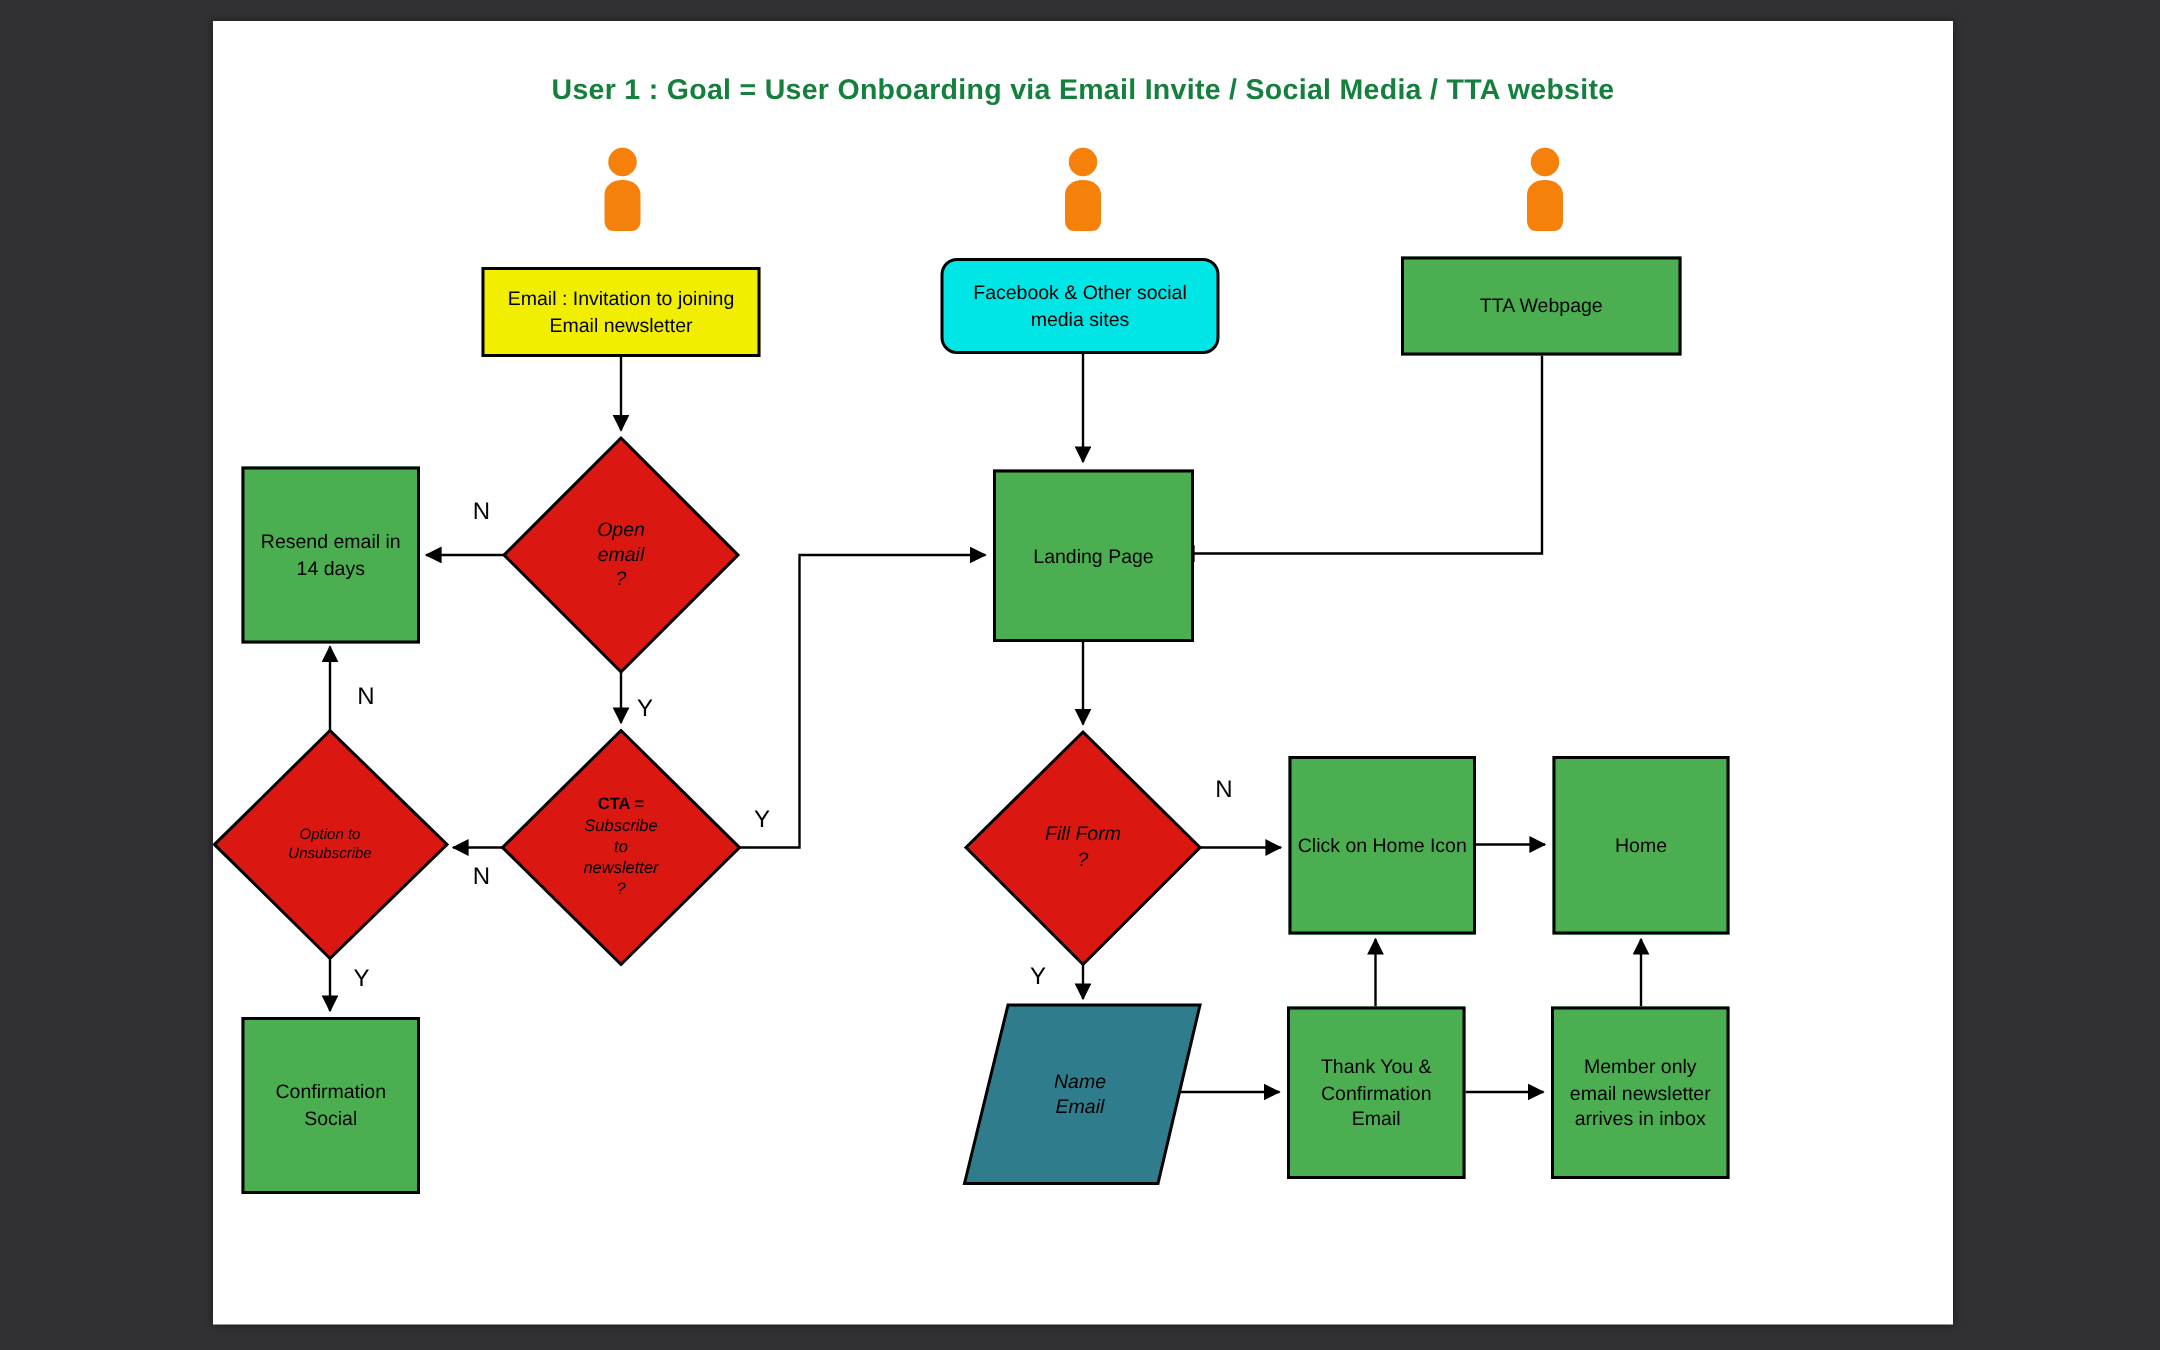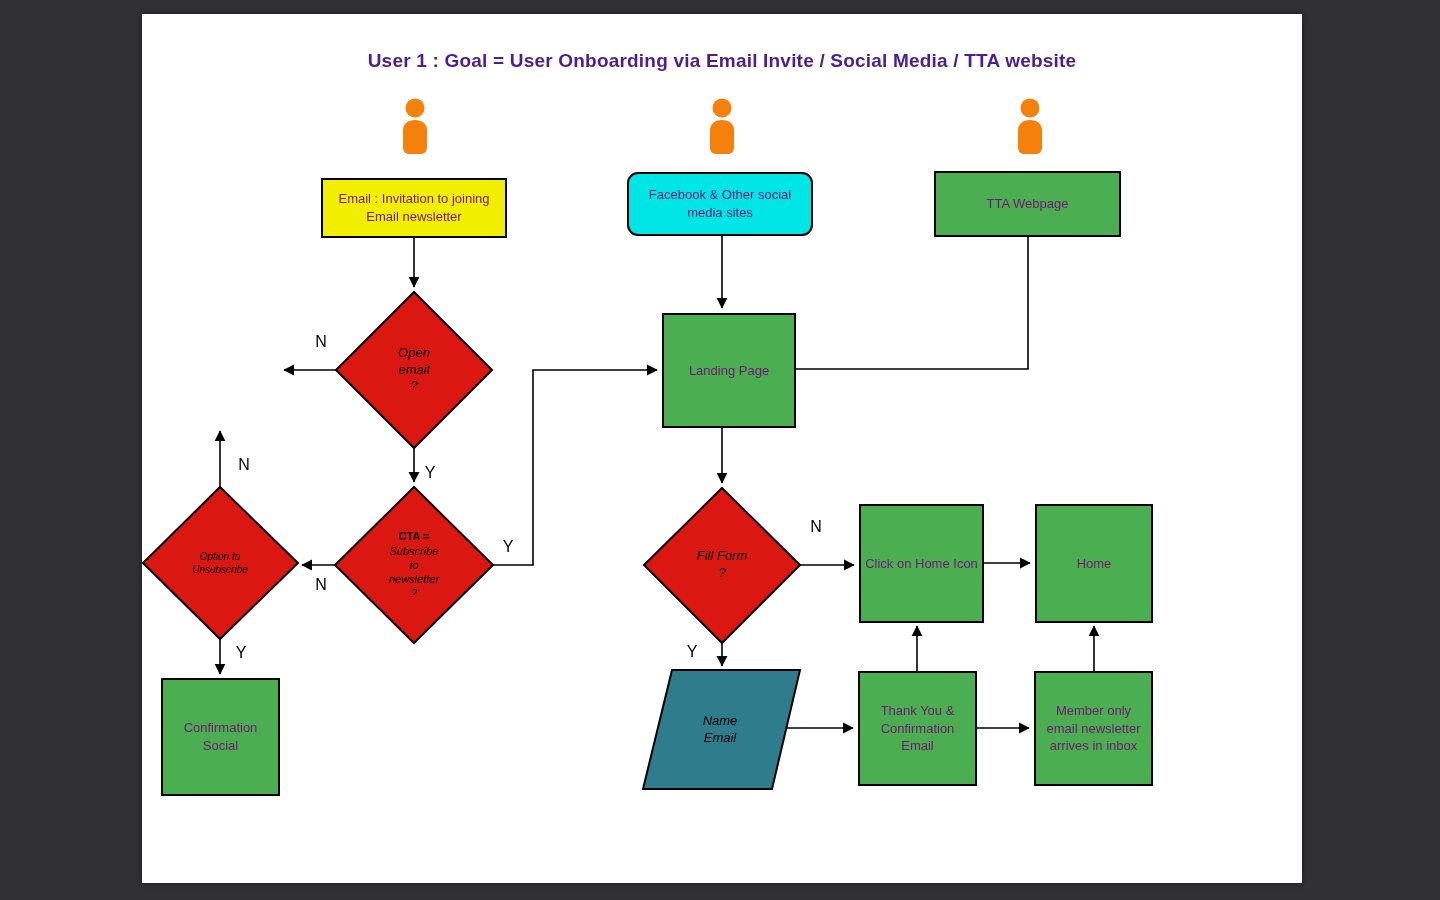--- a/index.html
+++ b/index.html
@@ -1,25 +1,25 @@
 <!DOCTYPE html>
 <html><head>
 <meta charset="utf-8">
 <style>
   html,body{margin:0;padding:0;background:#313133;}
   .stage{position:relative;width:1440px;height:900px;background:#313133;overflow:hidden;
          font-family:"Liberation Sans",sans-serif;}
   .canvas{position:absolute;left:142px;top:14px;width:1160px;height:869px;background:#ffffff;
           box-shadow:0 0 6px rgba(0,0,0,.45);}
   .title{position:absolute;left:0;top:36px;width:100%;text-align:center;
-         font-size:19px;font-weight:bold;color:#4c1d95;letter-spacing:.2px;}
+         font-size:19px;font-weight:bold;color:#15803d;letter-spacing:.2px;}
   svg.layer{position:absolute;left:0;top:0;width:1160px;height:869px;}
   .node{position:absolute;border:2px solid #000;box-sizing:border-box;
         display:flex;align-items:center;justify-content:center;text-align:center;
-        font-size:13px;color:#701a75;line-height:1.35;padding:4px;}
+        font-size:13px;color:#000000;line-height:1.35;padding:4px;}
   .yellow{background:#f2ee00;}
   .cyan{background:#00e5e5;border-radius:11px;}
   .green{background:#4bae50;}
   .shape-label{position:absolute;display:flex;flex-direction:column;align-items:center;
                justify-content:center;text-align:center;color:#000;line-height:1.3;
                pointer-events:none;}
   .pre{white-space:pre-line;font-style:italic;}
   .fs13{font-size:13px;}
   .fs11{font-size:11px;}
   .fs10{font-size:10px;}
@@ -77,20 +77,21 @@
         <polygon points="272,473 351,551 272,629 193,551" fill="#da1710"></polygon>
         <polygon points="78,473 156,549 78,625 1,549" fill="#da1710"></polygon>
         <polygon points="580,474 658,551 580,629 502,551" fill="#da1710"></polygon>
         <polygon points="530,656 658,656 630,775 501,775" fill="#2f7d8c"></polygon>
       </g>
     </svg>
 
     <div class="node yellow" style="left:179px;top:164px;width:186px;height:60px">Email : Invitation to joining Email newsletter</div>
     <div class="node cyan" style="left:485px;top:158px;width:186px;height:64px">Facebook &amp; Other social media sites</div>
     <div class="node green" style="left:792px;top:157px;width:187px;height:66px">TTA Webpage</div>
+    <div class="node green" style="left:19px;top:297px;width:119px;height:118px">Resend email in 14 days</div>
     <div class="node green" style="left:520px;top:299px;width:134px;height:115px">Landing Page</div>
     <div class="node green" style="left:19px;top:664px;width:119px;height:118px">Confirmation Social</div>
     <div class="node green" style="left:717px;top:490px;width:125px;height:119px">Click on Home Icon</div>
     <div class="node green" style="left:893px;top:490px;width:118px;height:119px">Home</div>
     <div class="node green" style="left:716px;top:657px;width:119px;height:115px">Thank You &amp; Confirmation Email</div>
     <div class="node green" style="left:892px;top:657px;width:119px;height:115px">Member only email newsletter arrives in inbox</div>
 
     <div class="shape-label fs13 pre" style="left:212px;top:296px;width:120px;height:120px">Open
 email
 ?</div>

